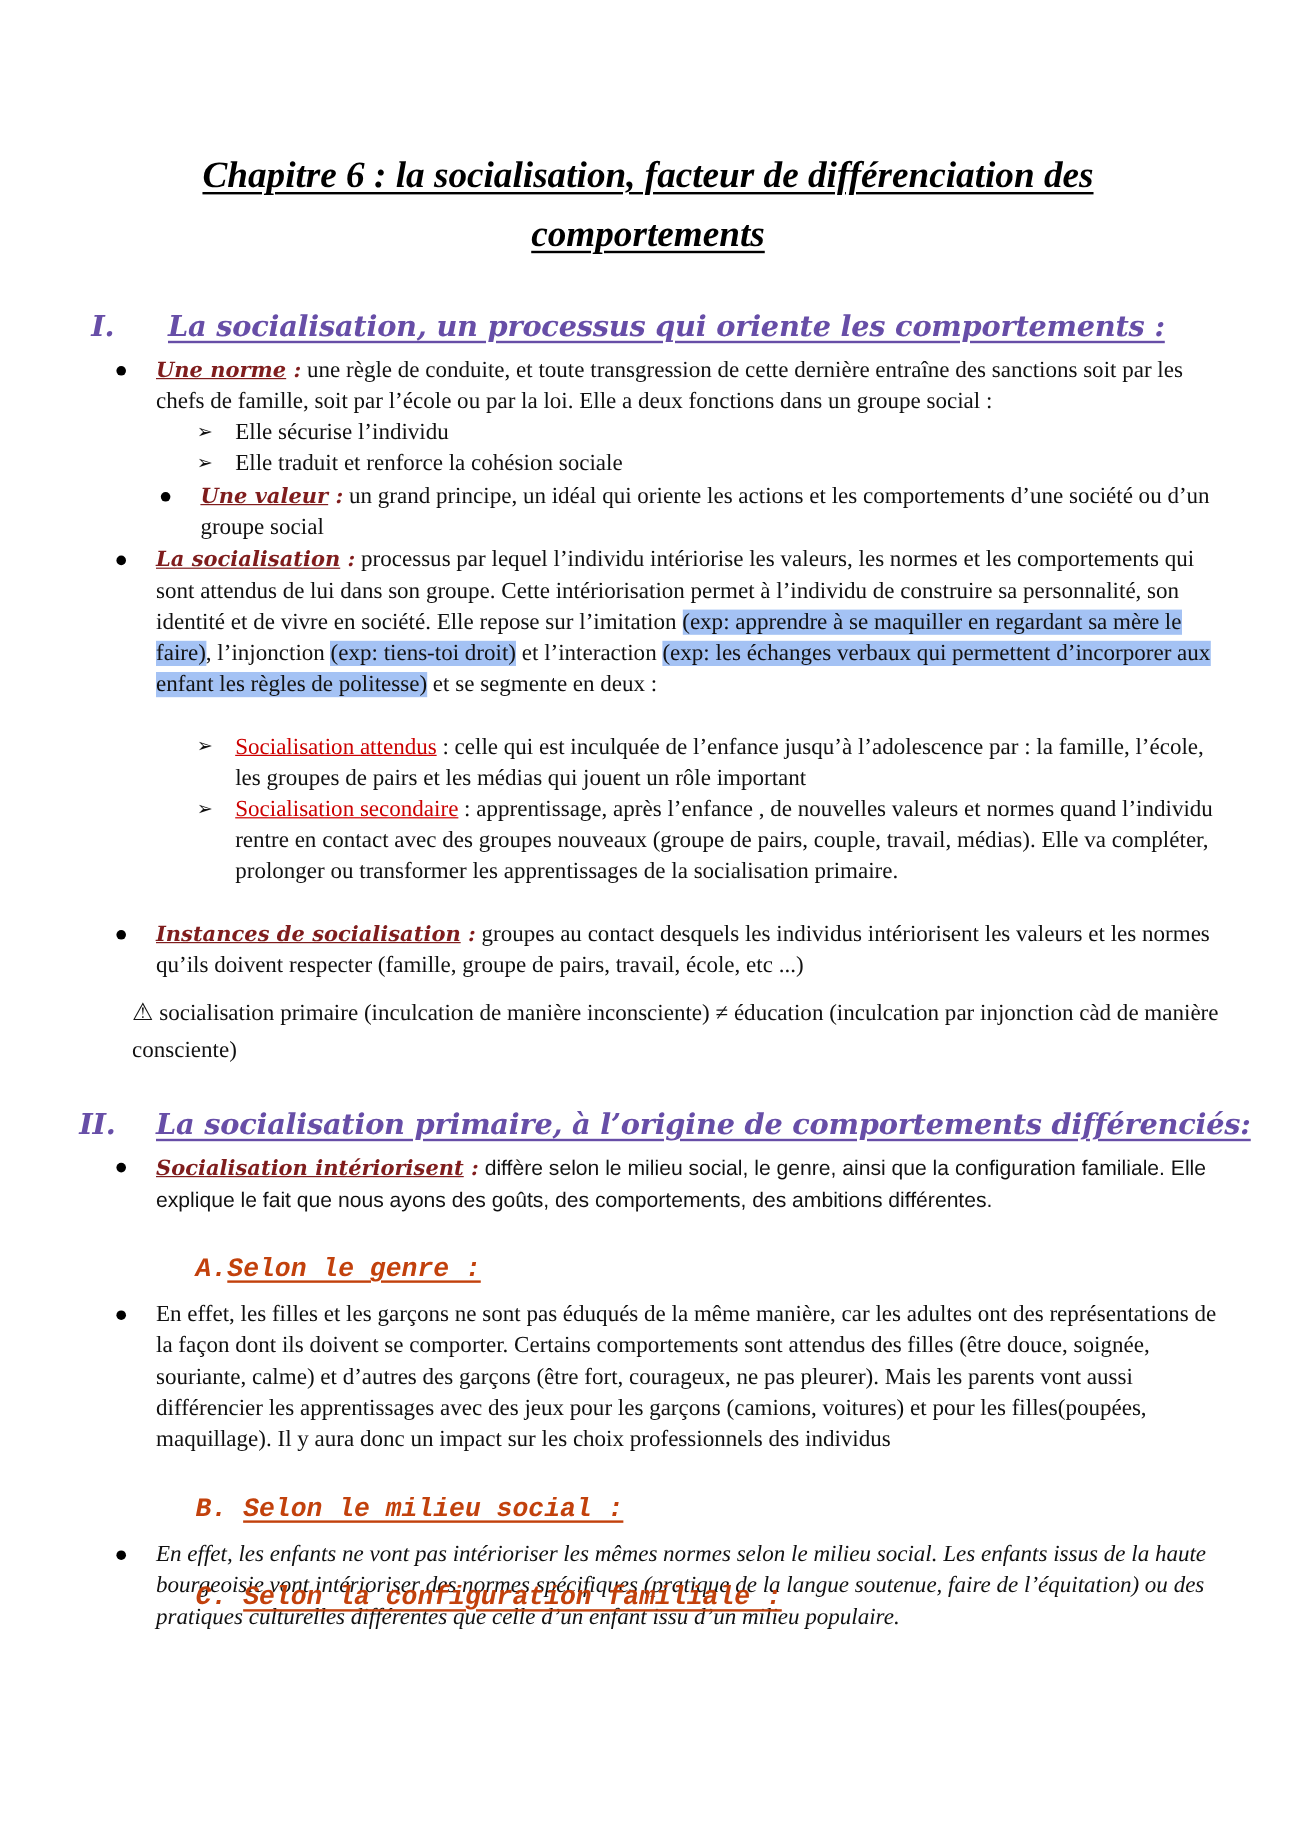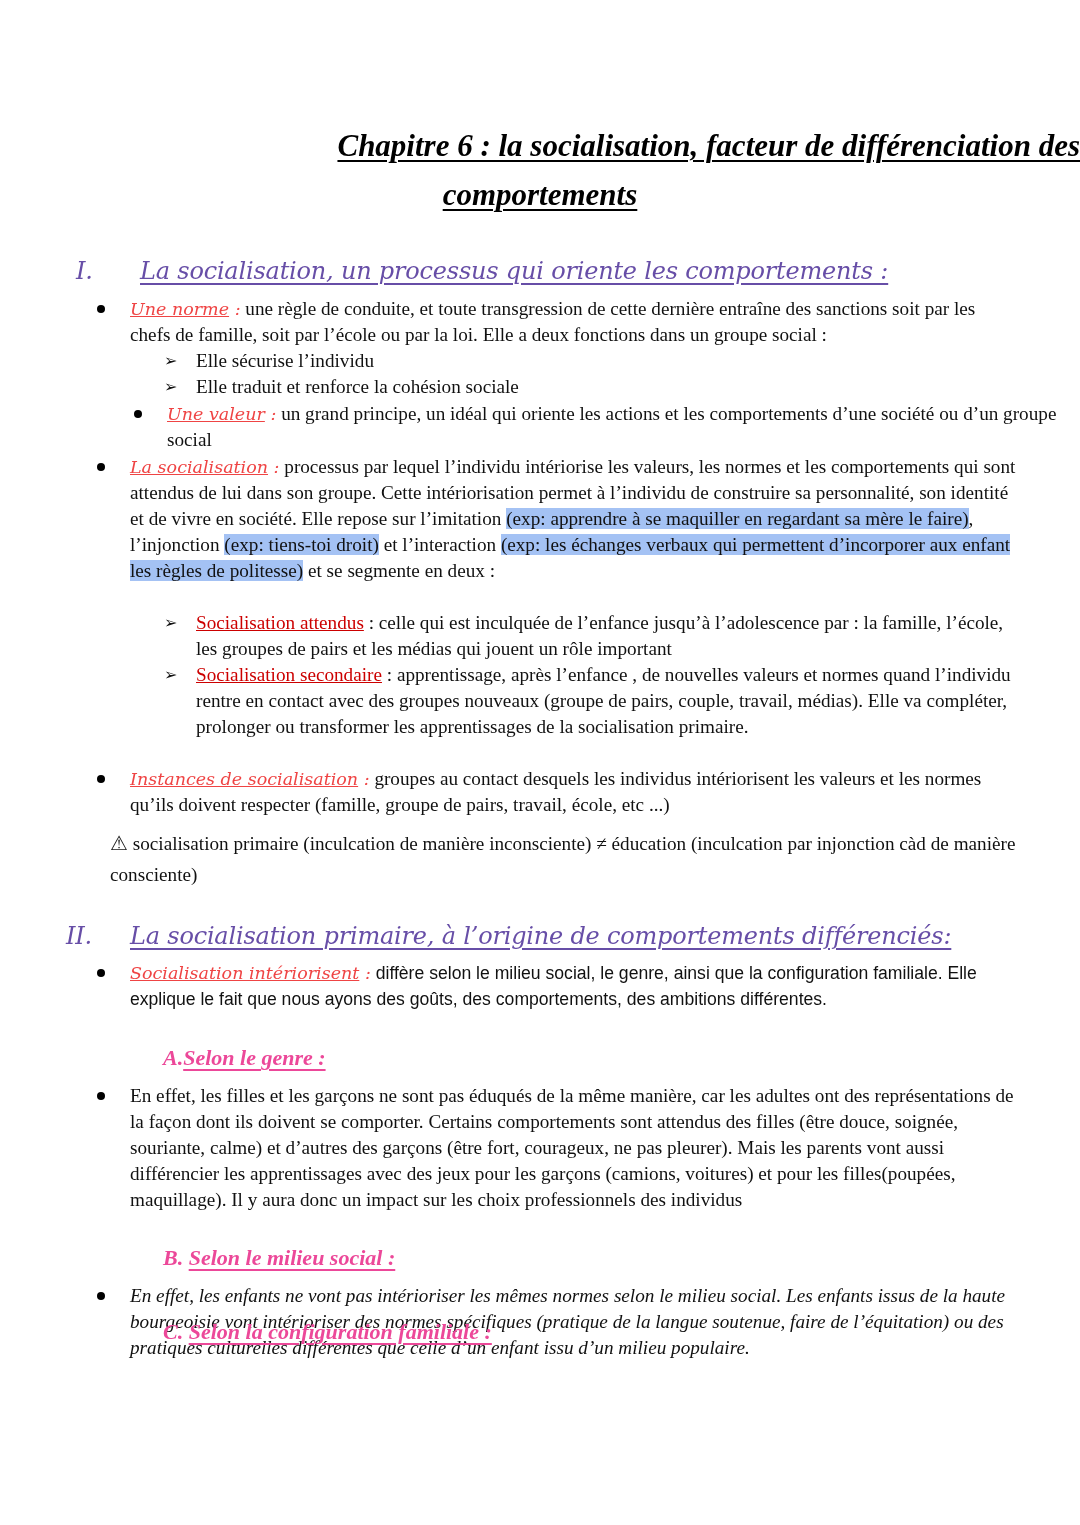--- a/index.html
+++ b/index.html
@@ -9,55 +9,55 @@
     color: #111111;
   }
   .page { position: absolute; left: 0; top: 0; width: 1080px; height: 1525px; }
 
   .title {
     position: absolute; left: 0; width: 1080px; text-align: center;
     font-family: "Liberation Serif", serif; font-style: italic; font-weight: bold;
     font-size: 31px; text-decoration: underline; text-decoration-thickness: 2px;
     text-underline-offset: 4px; color: #000;
   }
-  .title.l1 { top: 128px; text-align: right; }
+  .title.l1 { top: 128px; }
   .title.l2 { top: 177px; }
 
   .section {
-    position: absolute; font-family: "DejaVu Serif", serif; font-style: italic; font-weight: normal;
+    position: absolute; font-family: "DejaVu Serif", serif; font-style: italic; font-weight: bold;
     font-size: 24px; color: #674ea7; white-space: nowrap; letter-spacing: -0.2px;
   }
   .section .num { display: inline-block; width: 64px; }
   .section .txt { text-decoration: underline; text-decoration-thickness: 2px; text-underline-offset: 4px; }
   #sec1 { left: 76px; top: 257px; }
   #sec2 { left: 66px; top: 922px; }
 
   .body-text { font-family: "Liberation Serif", serif; font-size: 19.2px; line-height: 26px; }
   .sans { font-family: "Liberation Sans", sans-serif; font-size: 17.6px; line-height: 26px; }
 
   .bullet { position: absolute; left: 130px; width: 890px; }
   .bullet .dot {
     position: absolute; left: -33px; top: 9px; width: 8px; height: 8px; border-radius: 50%; background: #000;
   }
   .term {
-    color: #ef4444; font-style: italic; font-weight: normal; font-family: "DejaVu Serif", serif; font-size: 17.5px;
+    color: #7f1d1d; font-style: italic; font-weight: bold; font-family: "DejaVu Serif", serif; font-size: 17.5px;
   }
   .term .u { text-decoration: underline; }
   .hl { background: #a4c2f4; }
   .red { color: #cc0000; text-decoration: underline; }
 
   .sub { position: absolute; left: 196px; width: 820px; }
   .sub .arrow { position: absolute; left: -32px; top: 0; font-size: 16px; }
 
   .warn { position: absolute; left: 66px; width: 950px; }
   .warn .tri { font-family: "DejaVu Sans", sans-serif; font-size: 20px; }
 
   .subsection {
-    position: absolute; left: 163px; font-family: Liberation Serif, serif; font-style: italic; font-weight: bold;
-    font-size: 22px; color: #ec4899; white-space: nowrap;
+    position: absolute; left: 163px; font-family: Liberation Mono, monospace; font-style: italic; font-weight: bold;
+    font-size: 22px; color: #c2410c; white-space: nowrap;
   }
   .subsection .t { text-decoration: underline; text-decoration-thickness: 2px; text-underline-offset: 4px; }
 </style>
 </head>
 <body>
 
 <div class="page">
 
   <div class="title l1">Chapitre 6 : la socialisation, facteur de différenciation des</div>
   <div class="title l2">comportements</div>

